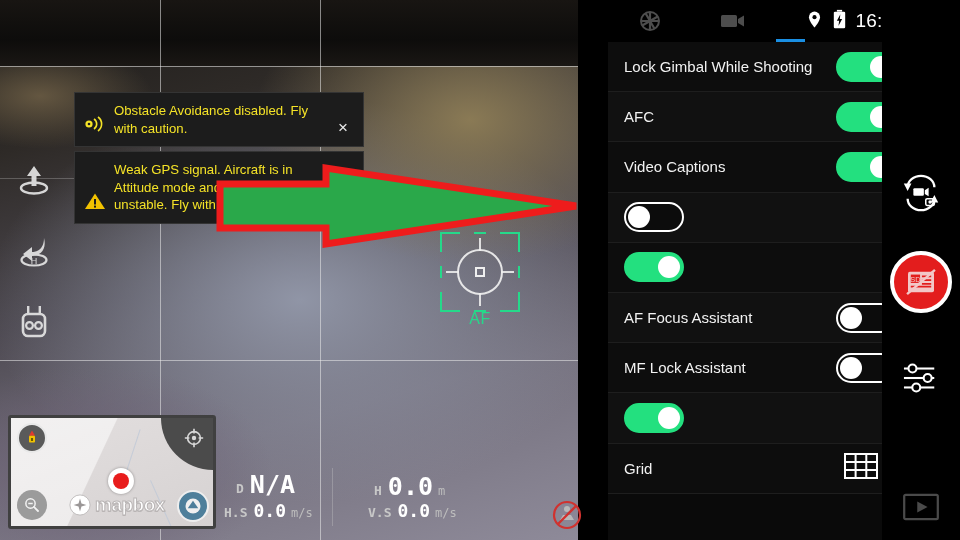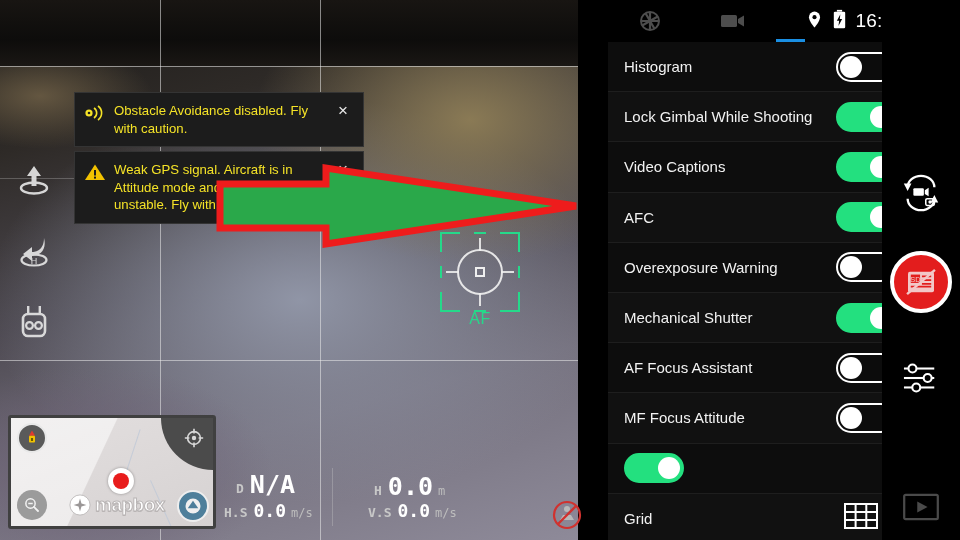--- a/index.html
+++ b/index.html
@@ -37,21 +37,21 @@
   .gl-h2 { left: 0; top: 360px; width: 578px; height: 1px; }
   .gl-h3 { left: 0; top: 178px; width: 160px; height: 1px; opacity:.45;}
 
   
   .side-icons { position: absolute; left: 14px; top: 160px; width: 44px; }
   .side-icons .ic { width: 40px; height: 44px; margin-bottom: 26px; opacity: .92; }
 
   
   .toasts { position: absolute; left: 74px; top: 92px; width: 290px; }
   .toast {
-    display: flex; align-items: flex-start;
+    display: flex; align-items: flex-end;
     background: #1c1c1c; border: 1px solid #343434;
     margin-bottom: 4px; padding: 9px 6px 9px 9px;
     min-height: 44px;
   }
   .toast .t-ic { width: 22px; flex: 0 0 22px; padding-top: 2px; }
   .toast .t-msg {
     flex: 1 1 auto; color: #f5e327; font-size: 13.2px; line-height: 17.5px;
     padding: 0 6px 0 8px;
   }
   .toast .t-close {
@@ -416,64 +416,56 @@
             <rect x="1.5" y="3" width="13" height="19" rx="1.4" fill="#fff"></rect>
             <path d="M9 6 L5 13.5 H7.6 L6.8 19.5 L11 11.5 H8.3 Z" fill="#000"></path>
           </svg>
         </span>
         <span class="clock">16:40</span>
       </div>
     </div>
 
     <div id="rows">
 
-    <div class="srow">
-          <div class="rlabel">Histogram</div>
-          <div class="toggle off">
-            <div class="knob"></div>
-          </div>
-        </div>
         <div class="srow">
           <div class="rlabel">Lock Gimbal While Shooting</div>
           <div class="toggle on">
             <div class="knob"></div>
           </div>
         </div>
         <div class="srow">
+          <div class="rlabel">AFC</div>
+          <div class="toggle on">
+            <div class="knob"></div>
+          </div>
+        </div>
+        <div class="srow">
           <div class="rlabel">Video Captions</div>
           <div class="toggle on">
             <div class="knob"></div>
           </div>
         </div>
         <div class="srow">
-          <div class="rlabel">AFC</div>
-          <div class="toggle on">
-            <div class="knob"></div>
-          </div>
-        </div>
-        <div class="srow">
-          <div class="rlabel">Overexposure Warning</div>
           <div class="toggle off">
             <div class="knob"></div>
           </div>
         </div>
         <div class="srow">
-          <div class="rlabel">Mechanical Shutter</div>
           <div class="toggle on">
             <div class="knob"></div>
           </div>
         </div>
         <div class="srow">
           <div class="rlabel">AF Focus Assistant</div>
           <div class="toggle off">
             <div class="knob"></div>
           </div>
         </div>
         <div class="srow">
-          <div class="rlabel">MF Focus Attitude</div>
+          <div class="rlabel">MF Lock Assistant</div>
           <div class="toggle off">
             <div class="knob"></div>
           </div>
         </div>
         <div class="srow">
           <div class="toggle on">
             <div class="knob"></div>
           </div>
         </div>
         <div class="srow">

